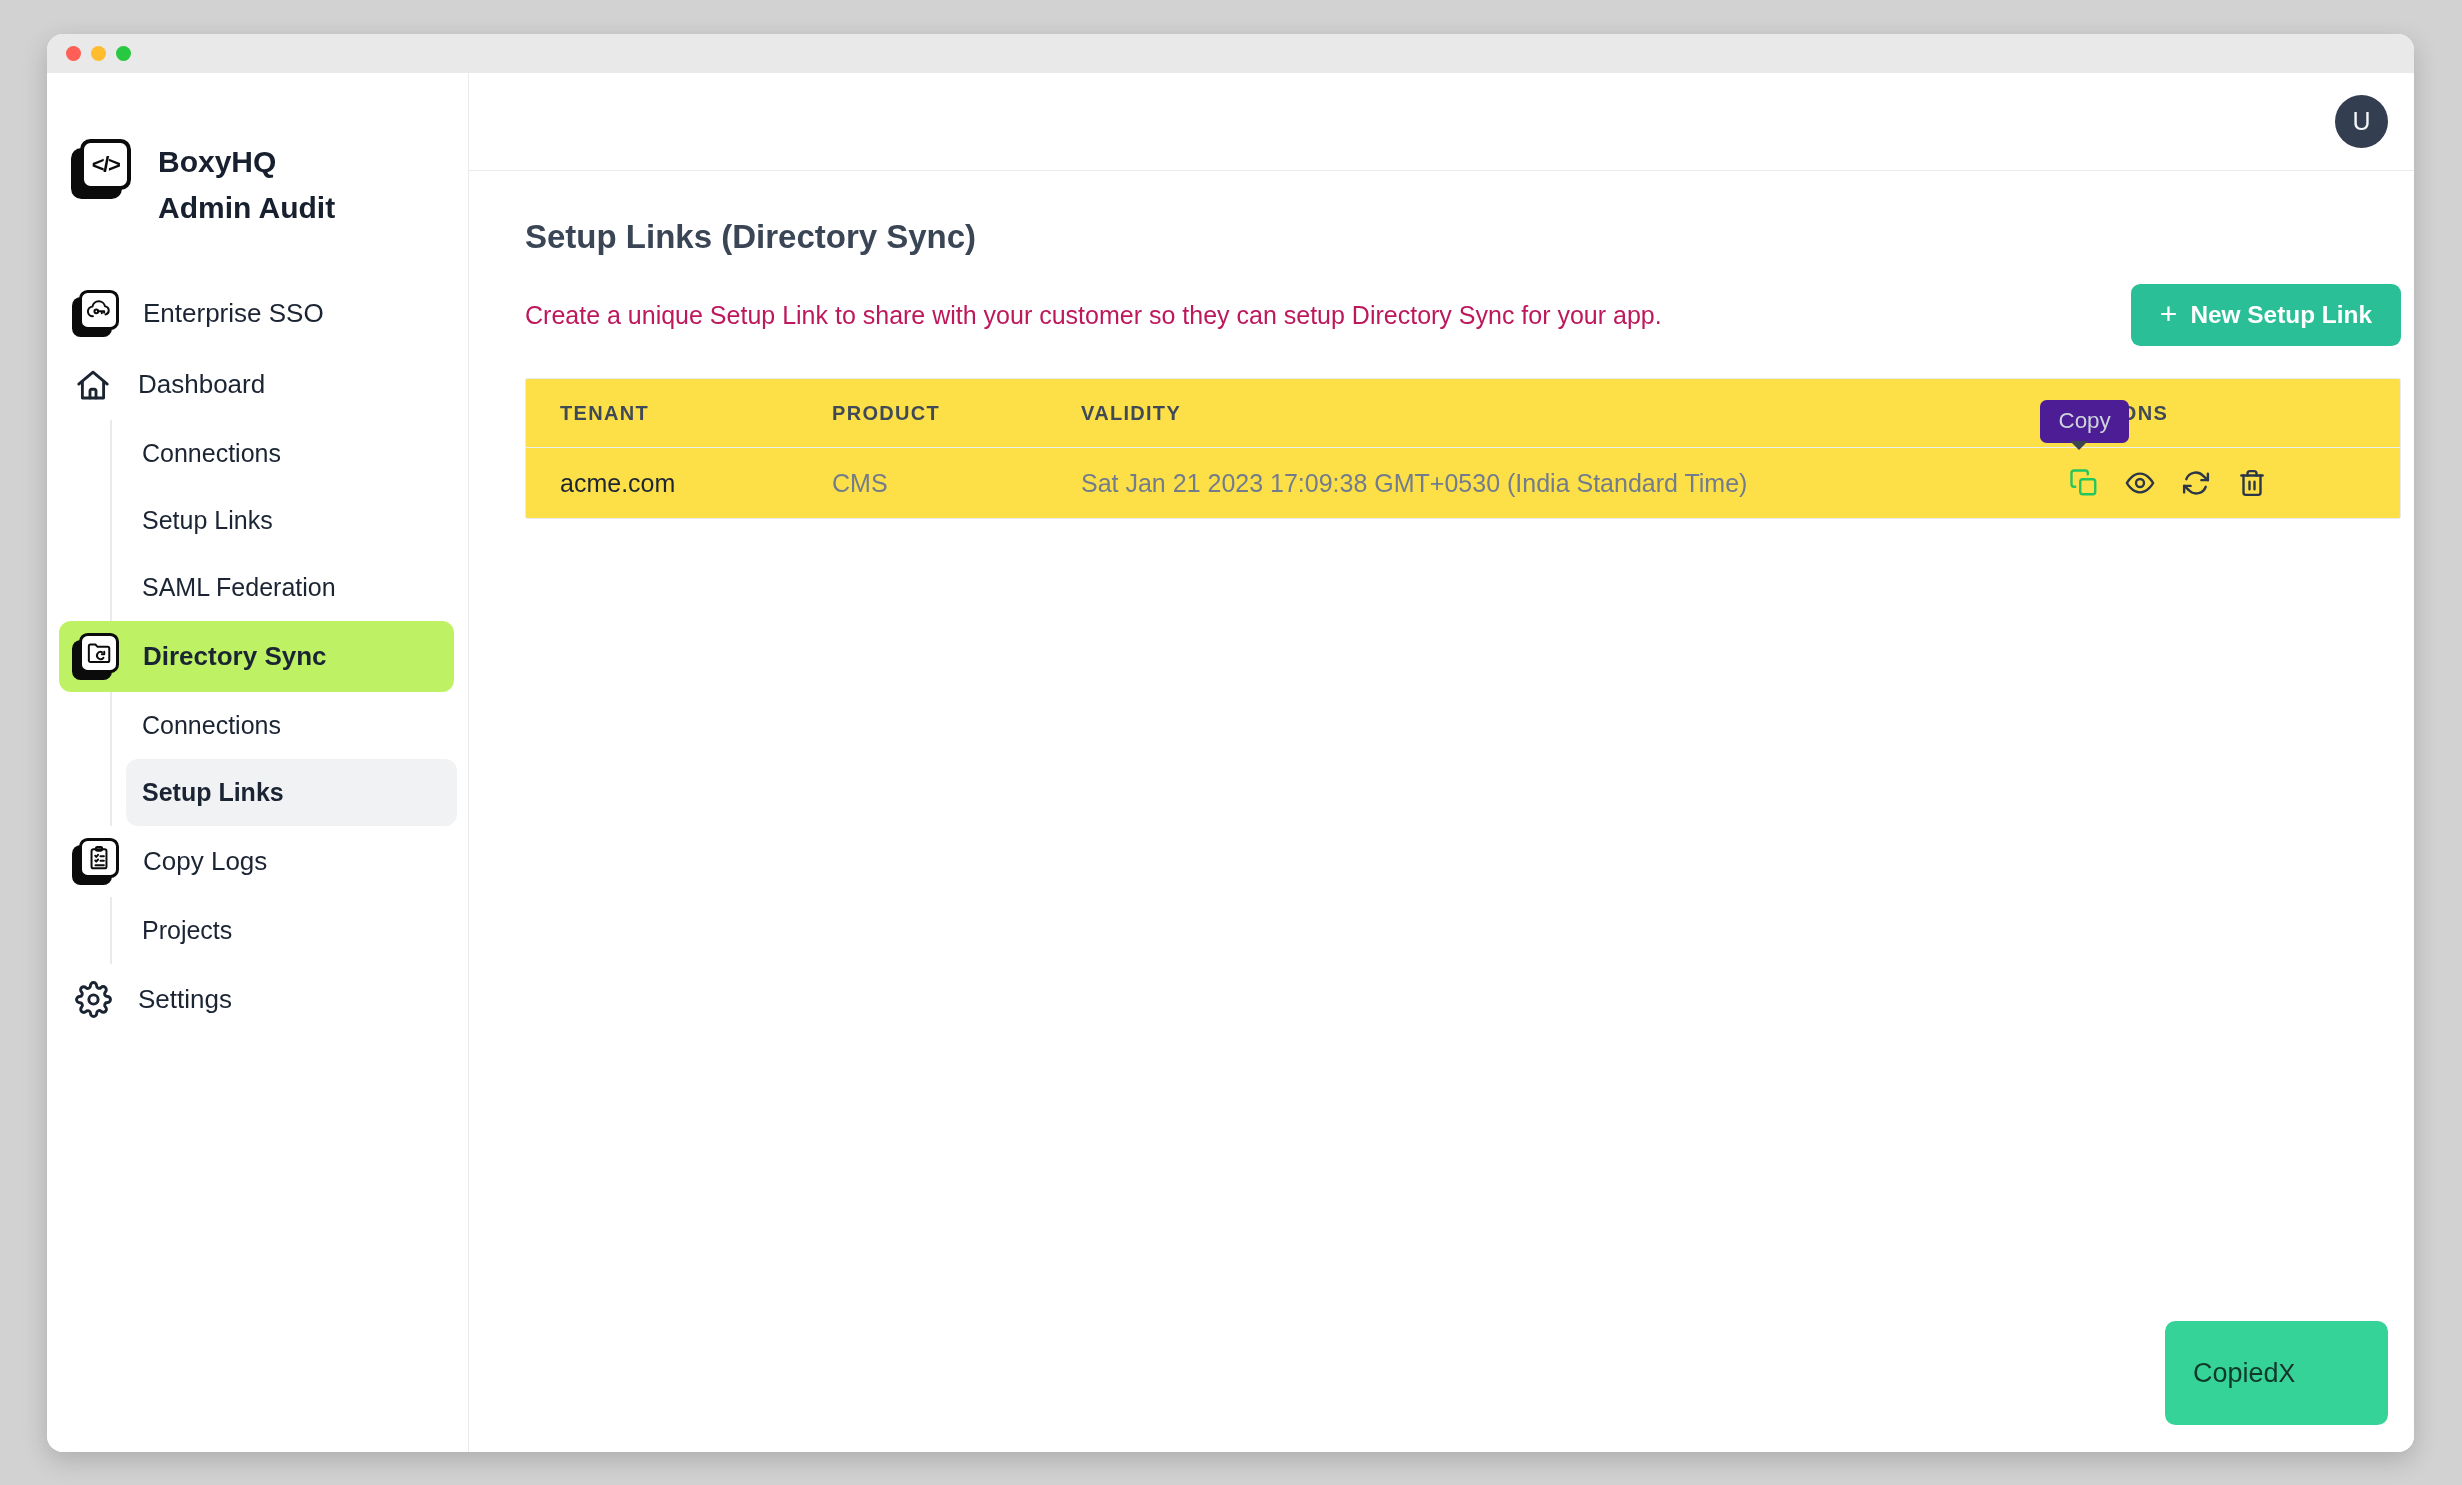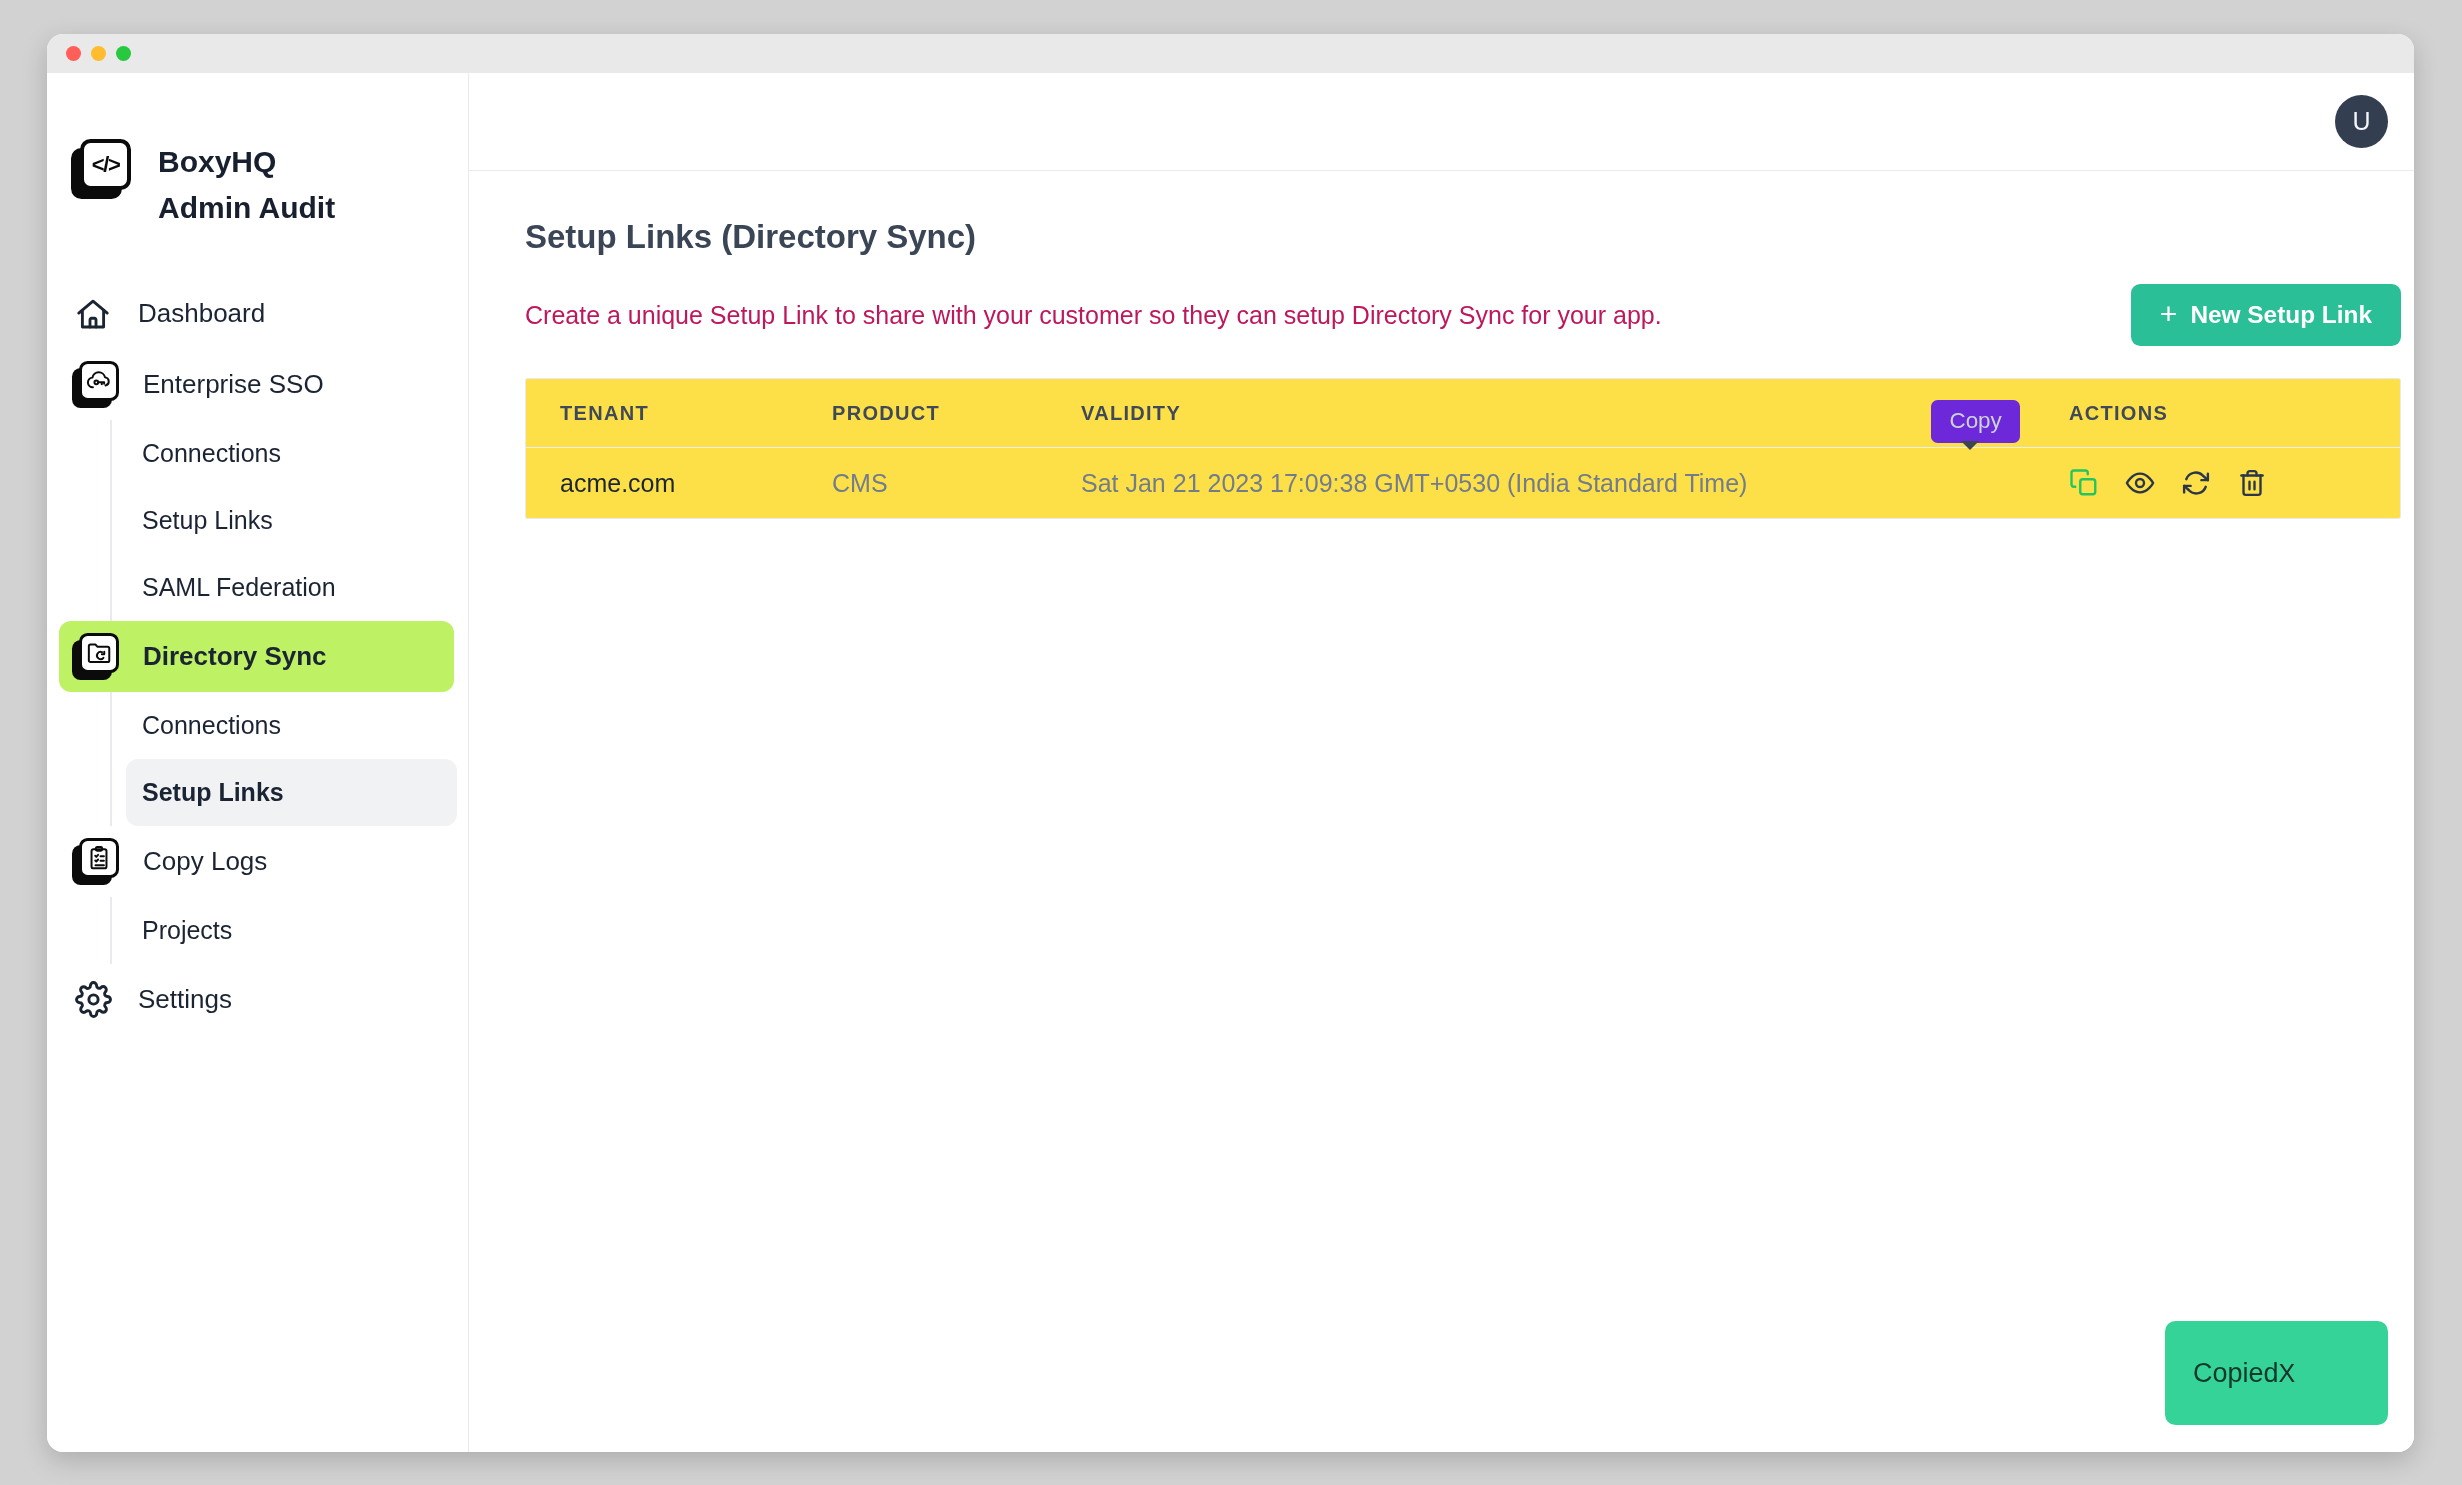--- a/index.html
+++ b/index.html
@@ -64,21 +64,21 @@
   .th { font-size:20px; font-weight:700; letter-spacing:1.3px; color:#404957; }
   .td { font-size:25px; }
   .c1 { padding-left:34px; }
   .cell-tenant { color:#1c2534; font-weight:500; }
   .cell-muted { color:#727c8c; }
   .actions { display:flex; align-items:center; gap:26px; }
   .act-icon { width:30px; height:30px; color:#2b3648; cursor:pointer; flex:none; }
   .act-icon.green { color:#22c55e; }
 
   
-  .tooltip { position:absolute; left:1884px; top:327px; background:#6d28d9; color:#ccd3db;
+  .tooltip { position:absolute; left:1993px; top:327px; background:#4c1d95; color:#ccd3db;
     font-size:22.4px; padding:8px 18.5px 9.2px; border-radius:6.6px; z-index:10; }
   .tooltip::after { content:""; position:absolute; left:30px; bottom:-16px;
     border:9.2px solid transparent; border-top-color:#3d4551; }
   .toast { position:absolute; left:2118px; top:1248px; width:223px; height:104px; background:#36d399;
     border-radius:10.5px; display:flex; align-items:center; justify-content:flex-start;
     padding:0 54px 0 28px; z-index:10; }
   .toast-msg { font-size:27px; color:#0f392b; }
   .toast-x { font-size:25px; font-weight:500; color:#17302a; cursor:pointer; }
 
   svg { display:block; }
@@ -104,42 +104,42 @@
           <span class="face">
               <span class="logo-glyph">&lt;/&gt;</span>
             </span>
         </span>
         <div class="logo-title">BoxyHQ Admin Audit</div>
       </div>
 
       <nav class="nav">
 
         <div class="nav-top">
-          <span class="plain-icon">
-            <svg width="38" height="38" viewBox="0 0 24 24" fill="none" stroke="currentColor" stroke-width="1.8" stroke-linecap="round" stroke-linejoin="round">
-              <path d="M3 11.4 12 3.9l9 7.5"></path>
-                <path d="M5.3 9.7v10.5h13.4V9.7"></path>
-                <path d="M10.1 20.2v-4.6a.9.9 0 0 1 .9-.9h2a.9.9 0 0 1 .9.9v4.6"></path>
-            </svg>
-          </span>
-          <span>Dashboard</span>
-        </div>
-
-        <div class="nav-top">
           <span class="keycap small">
             <span class="shadow"></span>
             <span class="face">
               <svg width="28" height="28" viewBox="0 0 24 24" fill="none" stroke="currentColor" stroke-width="1.7" stroke-linecap="round" stroke-linejoin="round">
                 <path d="M6.8 17.3a4.1 4.1 0 0 1-.4-8.2 5.5 5.5 0 0 1 10.8-.2 3.5 3.5 0 0 1 .4 6.9"></path>
                 <circle cx="9.7" cy="13.1" r="1.6"></circle>
                 <path d="M11.3 13.1h5.1M14.4 13.1v1.6M16.4 13.1v1.2"></path>
               </svg>
             </span>
           </span>
           <span>Enterprise SSO</span>
+        </div>
+
+        <div class="nav-top">
+          <span class="plain-icon">
+            <svg width="38" height="38" viewBox="0 0 24 24" fill="none" stroke="currentColor" stroke-width="1.8" stroke-linecap="round" stroke-linejoin="round">
+              <path d="M3 11.4 12 3.9l9 7.5"></path>
+                <path d="M5.3 9.7v10.5h13.4V9.7"></path>
+                <path d="M10.1 20.2v-4.6a.9.9 0 0 1 .9-.9h2a.9.9 0 0 1 .9.9v4.6"></path>
+            </svg>
+          </span>
+          <span>Dashboard</span>
         </div>
 
         <div class="sub-list">
           <div class="nav-sub">
             <span>Connections</span>
           </div>
           <div class="nav-sub">
             <span>Setup Links</span>
           </div>
           <div class="nav-sub">

